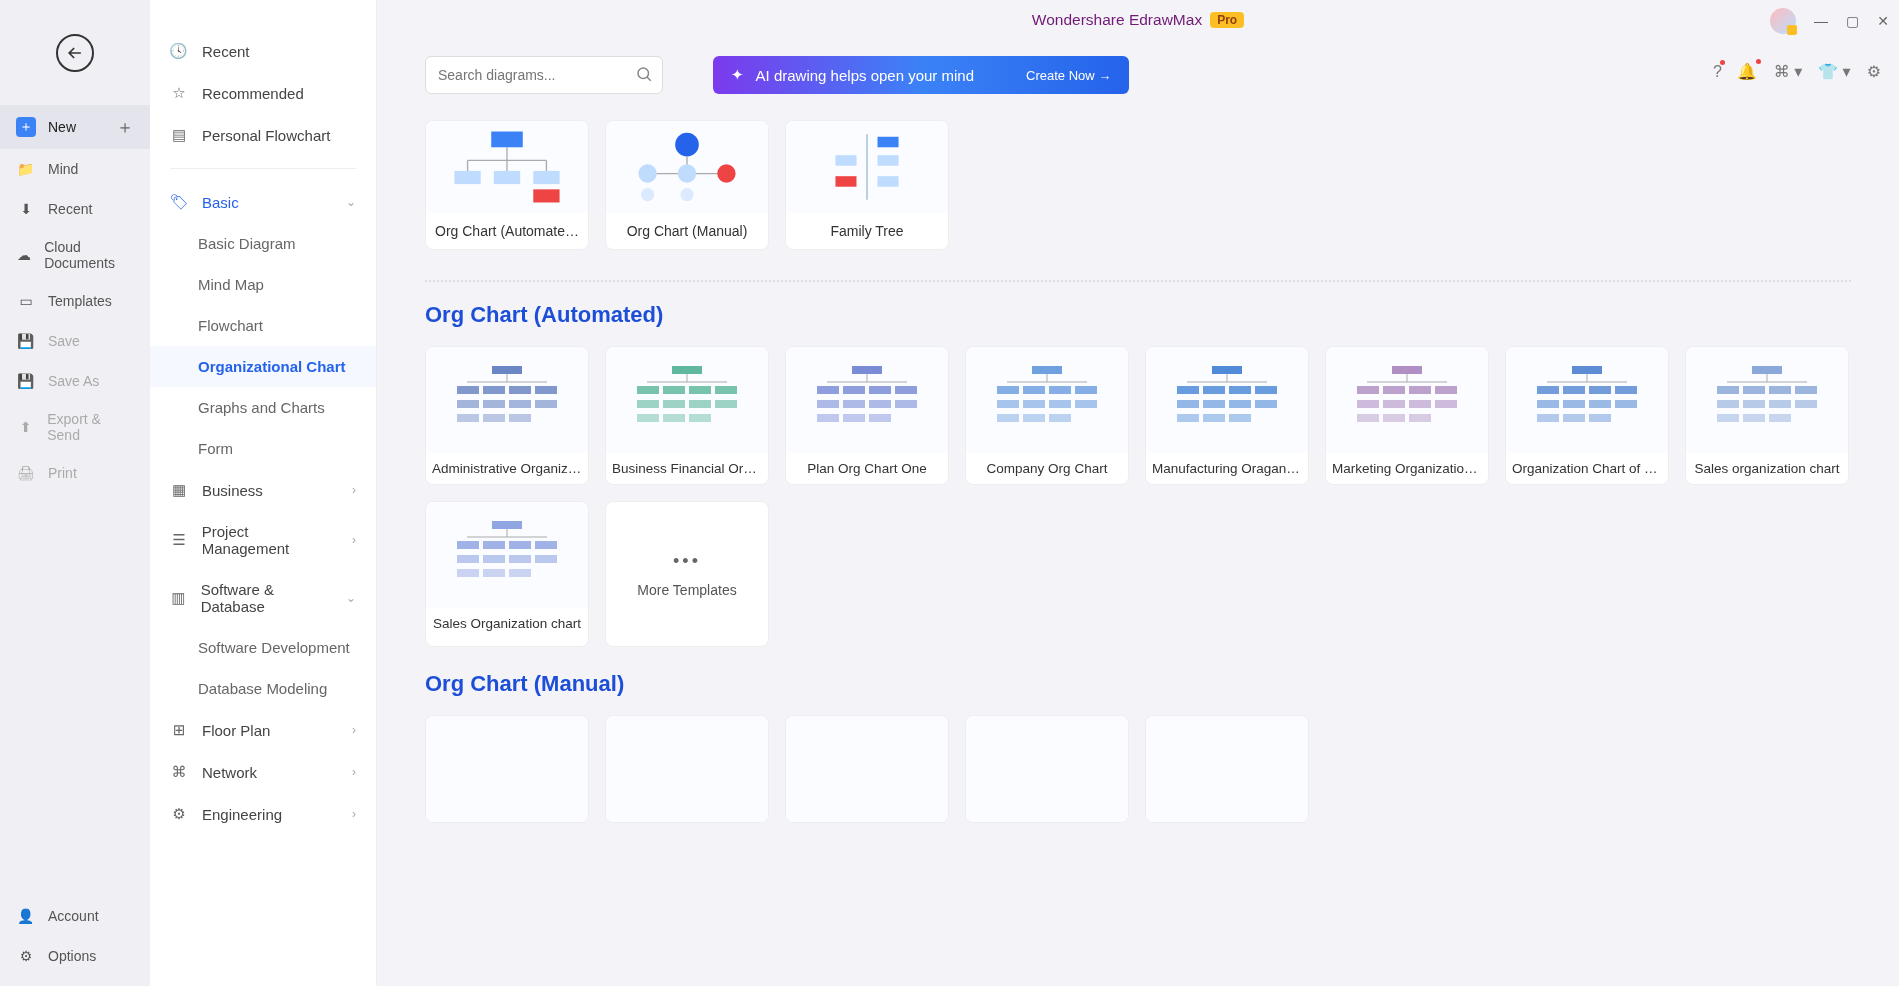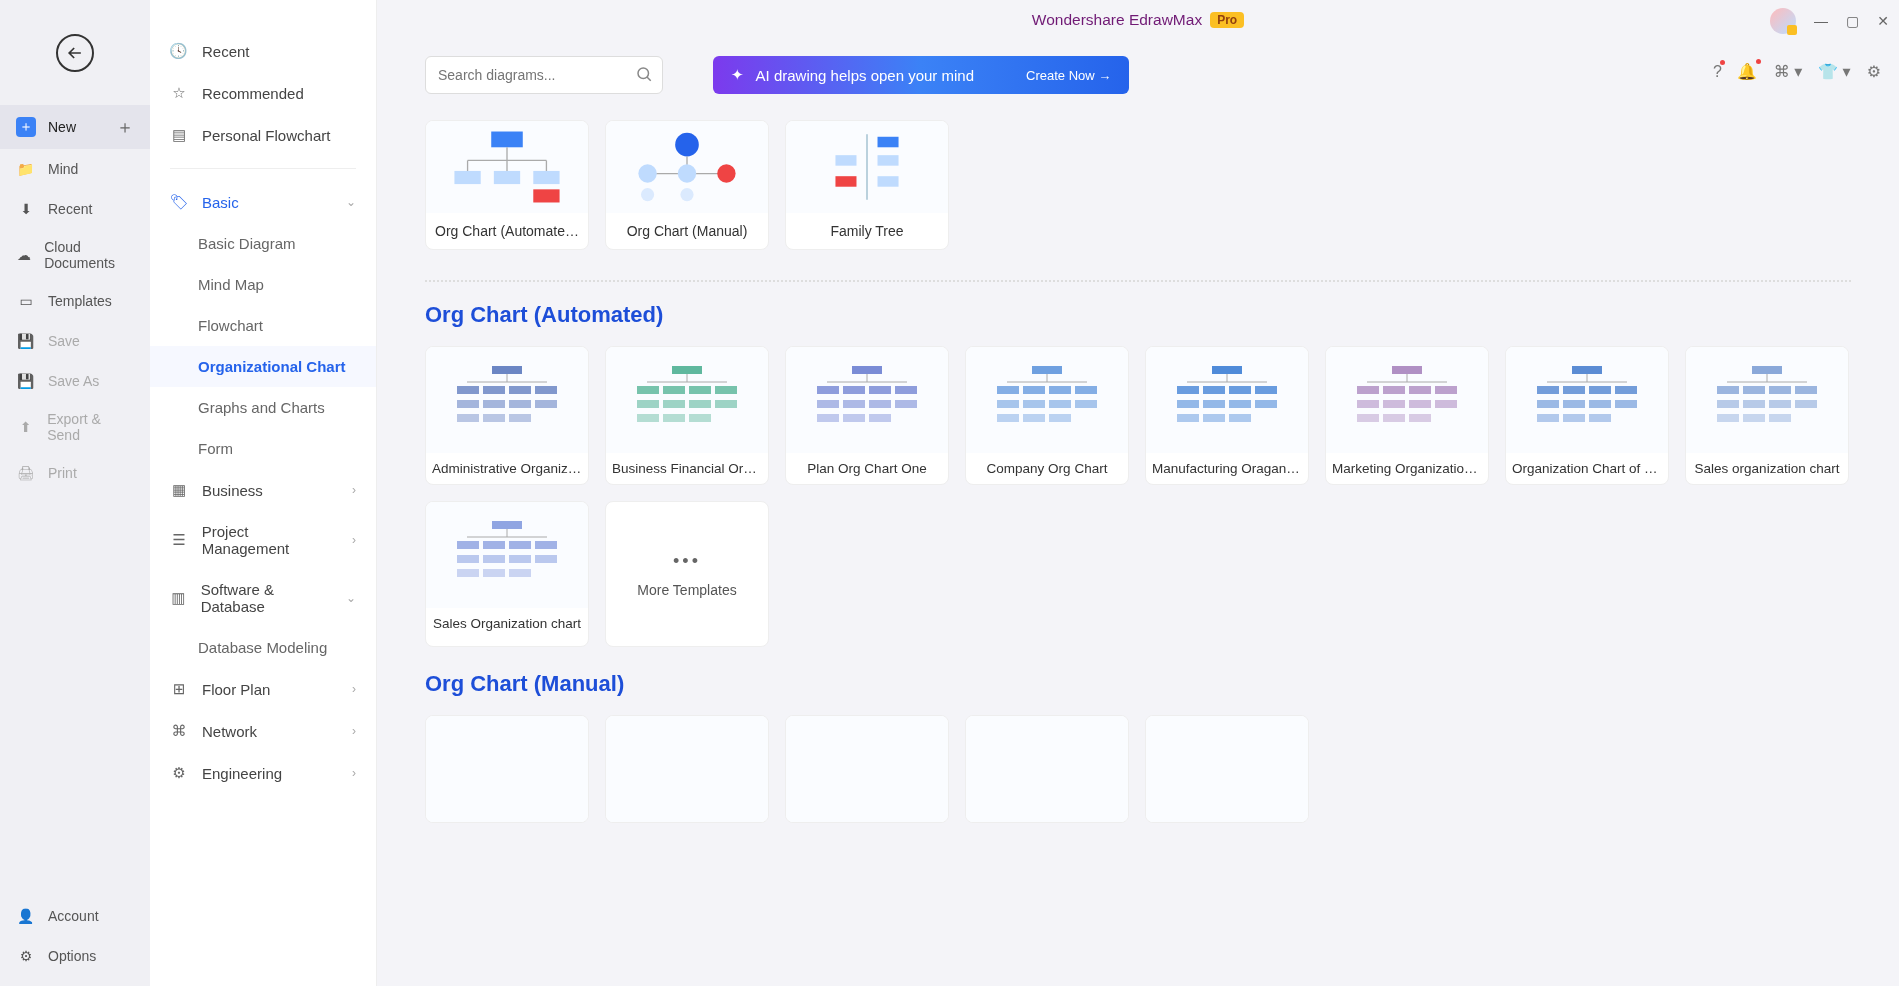--- a/index.html
+++ b/index.html
@@ -151,20 +151,21 @@
   <div class="cat-item">
     <span class="ci-icon">☰</span>
     <span>Project Management</span>
     <span class="ci-chev">›</span>
   </div>
   <div class="cat-item">
     <span class="ci-icon">▥</span>
     <span>Software &amp; Database</span>
     <span class="ci-chev">⌄</span>
   </div>
+  <div class="cat-sub">Software Development</div>
   <div class="cat-sub">Database Modeling</div>
   <div class="cat-item">
     <span class="ci-icon">⊞</span>
     <span>Floor Plan</span>
     <span class="ci-chev">›</span>
   </div>
   <div class="cat-item">
     <span class="ci-icon">⌘</span>
     <span>Network</span>
     <span class="ci-chev">›</span>

